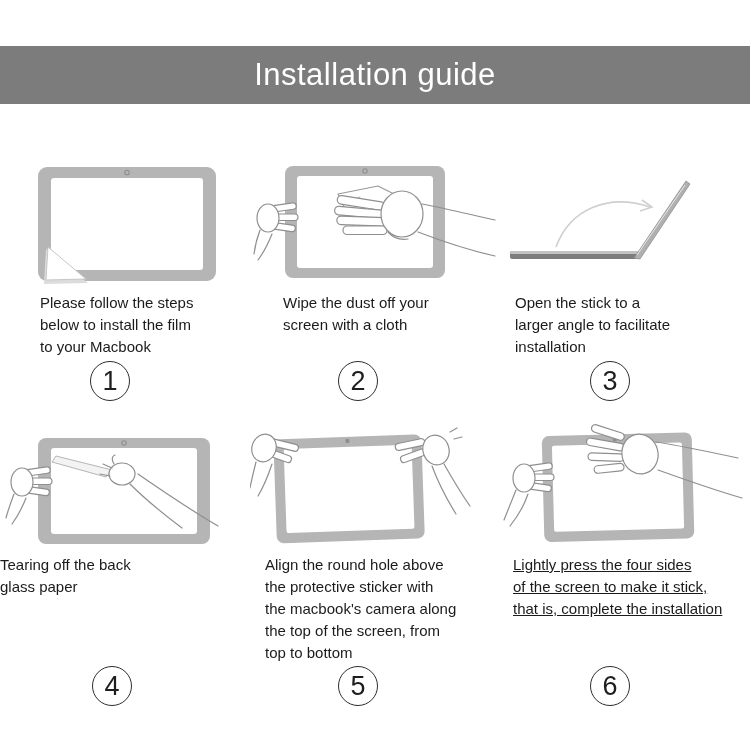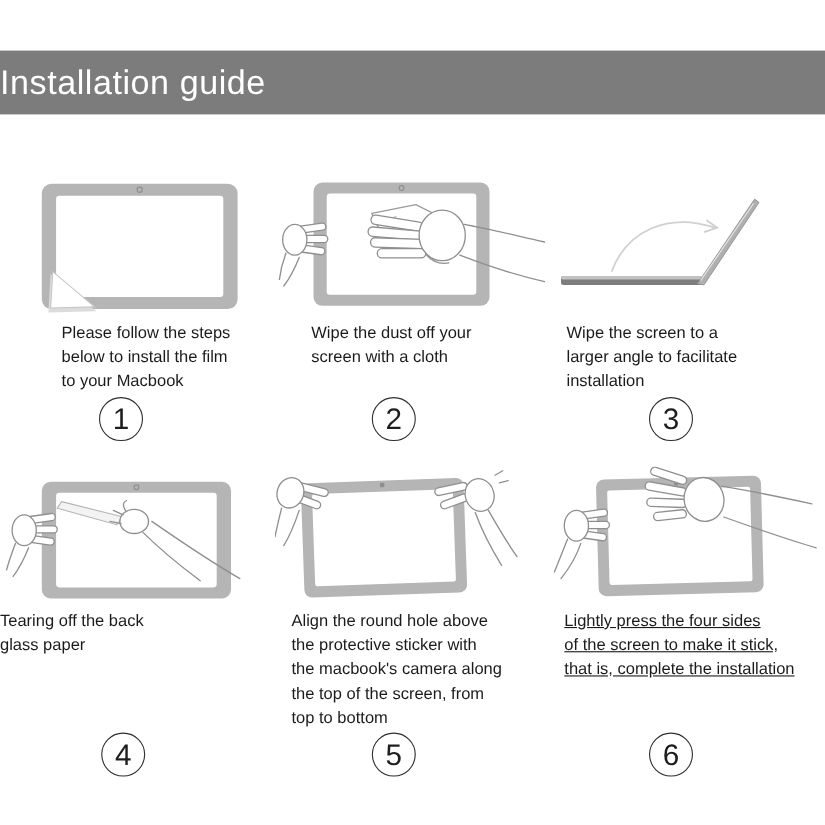--- a/index.html
+++ b/index.html
@@ -2,21 +2,21 @@
 <html><head>
 <meta charset="utf-8">
 <style>
   html,body{margin:0;padding:0;}
   body{
     width:750px;height:750px;background:#ffffff;overflow:hidden;
     font-family:"Liberation Sans", sans-serif;color:#1c1c1c;
   }
   .header{
     margin-top:46px;height:58px;background:#7c7c7c;
-    display:flex;align-items:center;justify-content:flex-start;
+    display:flex;align-items:center;justify-content:center;
   }
   .header-title{color:#ffffff;font-size:31px;letter-spacing:0.5px;}
   .grid{display:grid;grid-template-columns:250px 250px 250px;}
   .step{display:flex;flex-direction:column;}
   .illus{display:flex;align-items:flex-end;justify-content:flex-start;}
   .row1 .illus{height:183px;}
   .row2 .illus{height:134px;}
   .illus svg{display:block;}
   .cap{
     font-size:15px;line-height:22px;padding-top:5px;
@@ -26,21 +26,21 @@
   .row2 .cap{height:112px;}
   .numrow{display:flex;}
   .row1 .numrow{height:54px;}
   .row2 .numrow{height:42px;}
   .num{
     width:40px;height:40px;border:1.5px solid #2e2e2e;border-radius:50%;
     display:flex;align-items:center;justify-content:center;
     font-size:27px;color:#1e1e1e;margin-left:90px;box-sizing:border-box;
   }
   
-  .s1 .cap{padding-left:56px;}
+  .s1 .cap{padding-left:40px;}
   .s2 .cap{padding-left:33px;}
   .s3 .cap{padding-left:15px;}
   .s4 .cap{}
   .s5 .cap{padding-left:15px;}
   .s6 .cap{padding-left:13px;text-decoration:underline;}
   .s2 .num,.s5 .num{margin-left:88px;}
   .s4 .num{margin-left:92px;}
   .lineart{stroke:#8f8f8f;stroke-width:1.2;fill:#ffffff;stroke-linecap:round;stroke-linejoin:round;}
   .lineart .noline{fill:none;}
 </style>
@@ -114,21 +114,21 @@
       <div class="illus">
         <svg width="250" height="102" viewBox="0 0 250 102" style="margin-bottom:18px">
           <path d="M56,80 C70,42 108,26 150,40" fill="none" stroke="#d0d0d0" stroke-width="1.6"></path>
           <path d="M142,33 L152,40 L140,44" fill="none" stroke="#d0d0d0" stroke-width="1.6"></path>
           <rect x="10" y="84" width="128" height="8" rx="2" fill="#7d7d7d"></rect>
           <rect x="10" y="84" width="128" height="3" rx="1.5" fill="#c2c2c2"></rect>
           <polygon points="134,91 186,14 190,17 140,92" fill="#b0b0b0" stroke="#8f8f8f" stroke-width="0.8"></polygon>
           <line x1="137" y1="88" x2="185" y2="18" stroke="#e8e8e8" stroke-width="1"></line>
         </svg>
       </div>
-      <div class="cap">Wipe the screen to a
+      <div class="cap">Open the stick to a
 larger angle to facilitate
 installation</div>
       <div class="numrow">
         <div class="num">3</div>
       </div>
     </section>
   </div>
 
   <div class="grid row2">
 

